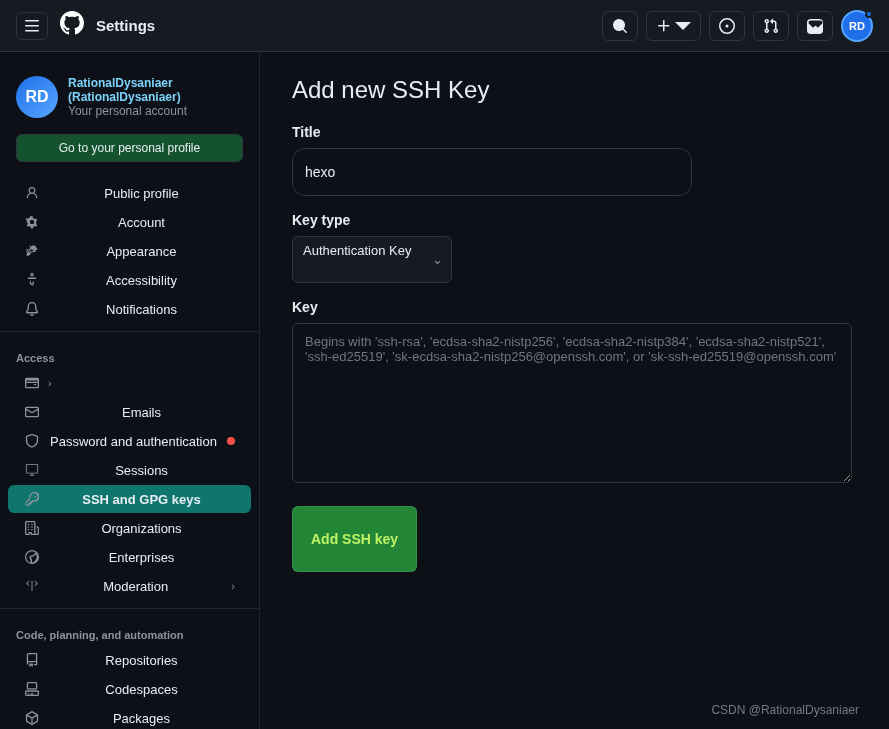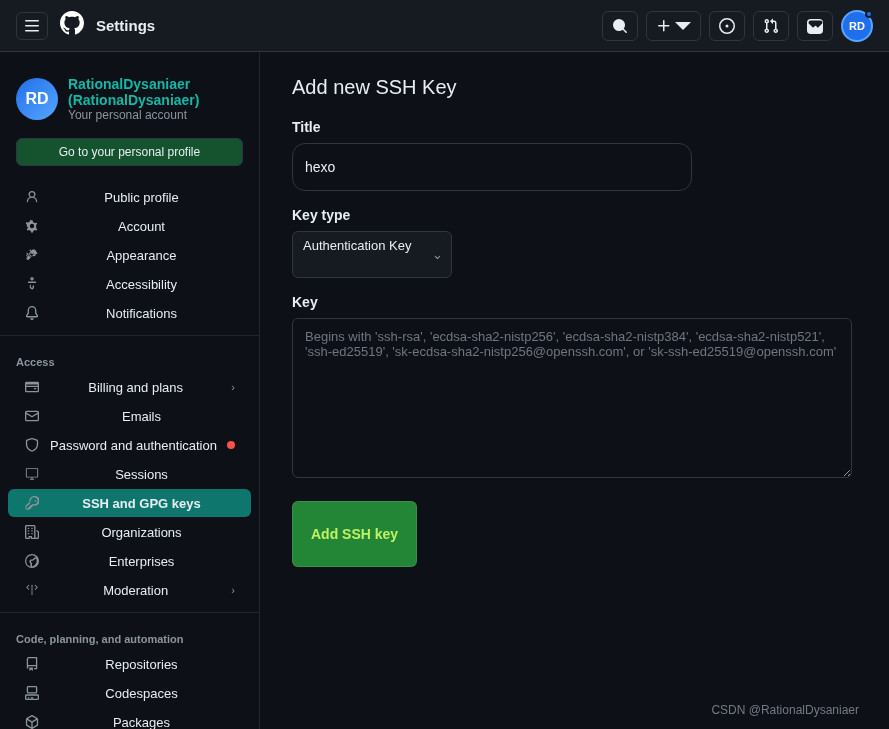--- a/index.html
+++ b/index.html
@@ -126,22 +126,22 @@
       display: flex;
       align-items: center;
       justify-content: center;
       font-size: 16px;
       font-weight: bold;
       color: white;
       flex-shrink: 0;
     }
     .profile-info .username {
       font-weight: 600;
-      font-size: 14px;
-      color: #14b8a6;
+      font-size: 12px;
+      color: #7dd3fc;
     }
     .profile-info .subtext {
       font-size: 12px;
       color: #8b949e;
     }
     .goto-profile-btn {
       margin: 0 16px 16px;
       background: #14532d;
       border: 1px solid #30363d;
       border-radius: 6px;
@@ -208,21 +208,21 @@
       flex: 1;
       overflow-y: auto;
       padding: 24px 32px;
       background: #0d1117;
     }
     .main-content::-webkit-scrollbar { width: 6px; }
     .main-content::-webkit-scrollbar-track { background: transparent; }
     .main-content::-webkit-scrollbar-thumb { background: #30363d; border-radius: 3px; }
 
     .page-title {
-      font-size: 20px;
+      font-size: 24px;
       font-weight: 400;
       color: #e6edf3;
       margin-bottom: 20px;
     }
 
     .form-group {
       margin-bottom: 16px;
     }
     .form-label {
       display: block;
@@ -429,21 +429,20 @@
 
     <div class="sidebar-section-label">Access</div>
 
     <div class="sidebar-nav-item">
       <span class="item-icon">
         <svg width="14" height="14" viewBox="0 0 16 16" fill="currentColor">
             <path d="M10.75 9a.75.75 0 000 1.5h1.5a.75.75 0 000-1.5h-1.5z"></path>
             <path fill-rule="evenodd" d="M0 3.75C0 2.784.784 2 1.75 2h12.5c.966 0 1.75.784 1.75 1.75v8.5A1.75 1.75 0 0114.25 14H1.75A1.75 1.75 0 010 12.25v-8.5zm14.5 2.745V5.25a.25.25 0 00-.25-.25H1.75a.25.25 0 00-.25.25v1.245h13zm0 1.5h-13v4.255c0 .138.112.25.25.25h12.5a.25.25 0 00.25-.25V7.995z"></path>
           </svg>
       </span>
-      <span class="item-label">Billing and plans</span>
       <span class="chevron">›</span>
     </div>
 
     <div class="sidebar-nav-item">
       <span class="item-icon">
         <svg width="14" height="14" viewBox="0 0 16 16" fill="currentColor">
             <path fill-rule="evenodd" d="M1.75 2A1.75 1.75 0 000 3.75v.736a.75.75 0 000 .027v7.737C0 13.216.784 14 1.75 14h12.5A1.75 1.75 0 0016 12.25v-8.5A1.75 1.75 0 0014.25 2H1.75zM14.5 4.07v-.32a.25.25 0 00-.25-.25H1.75a.25.25 0 00-.25.25v.32L8 7.88l6.5-3.81zm-13 1.74v6.441c0 .138.112.25.25.25h12.5a.25.25 0 00.25-.25V5.809L8.38 9.397a.75.75 0 01-.76 0L1.5 5.809z"></path>
           </svg>
       </span>
       <span class="item-label">Emails</span>

